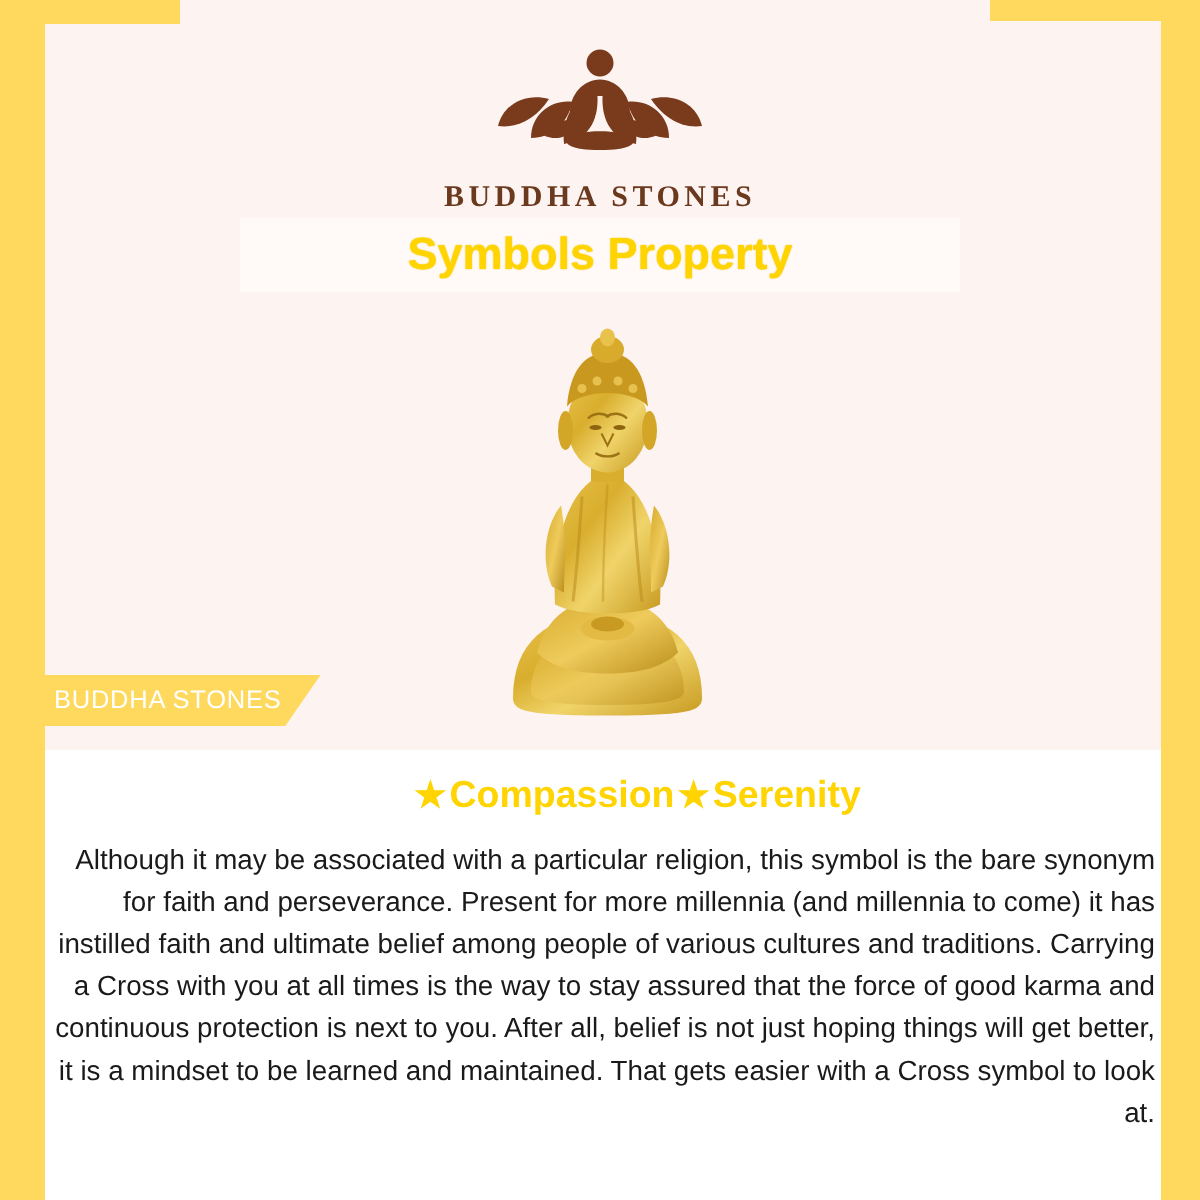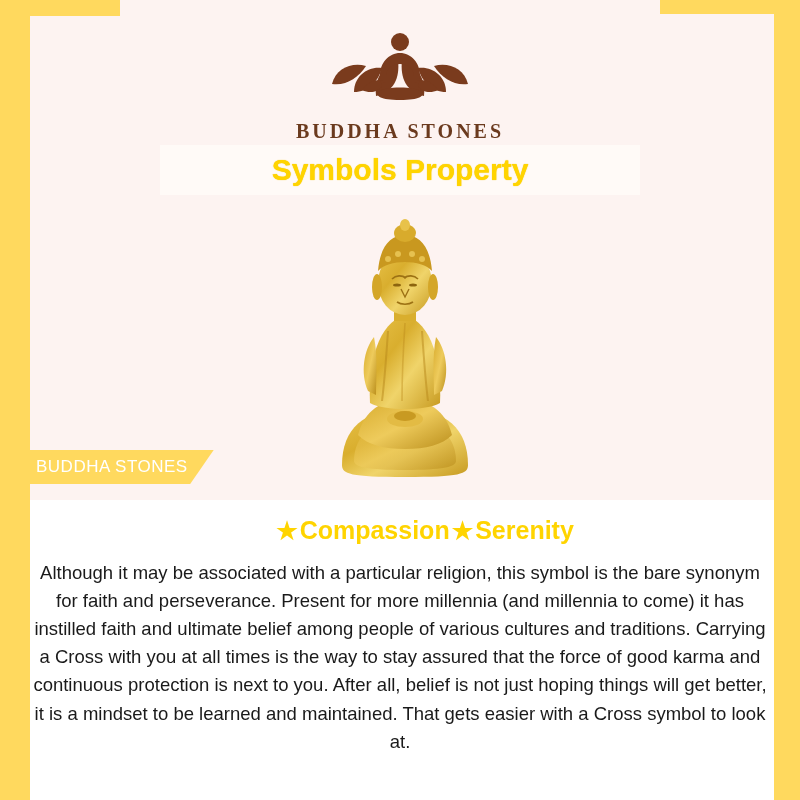--- a/index.html
+++ b/index.html
@@ -161,21 +161,21 @@
     color: #ffd400;
     font-size: 24px;
     margin: 0 2px;
   }
   .body-text {
     margin: 14px 30px 0 30px;
     font-size: 18.5px;
     line-height: 1.52;
     color: #1a1a1a;
     font-family: "Liberation Sans", sans-serif;
-    text-align: center;
+    text-align: right;
   }
 </style>
 </head>
 <body>
 
 <div class="page">
 
   <div class="corner-tl"></div>
   <div class="corner-tl2"></div>
   <div class="corner-tr-top"></div>

